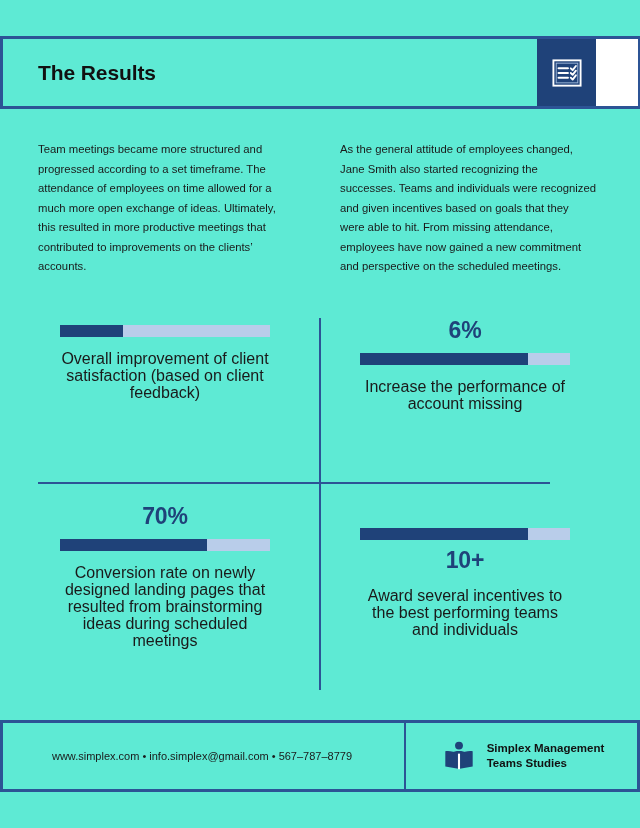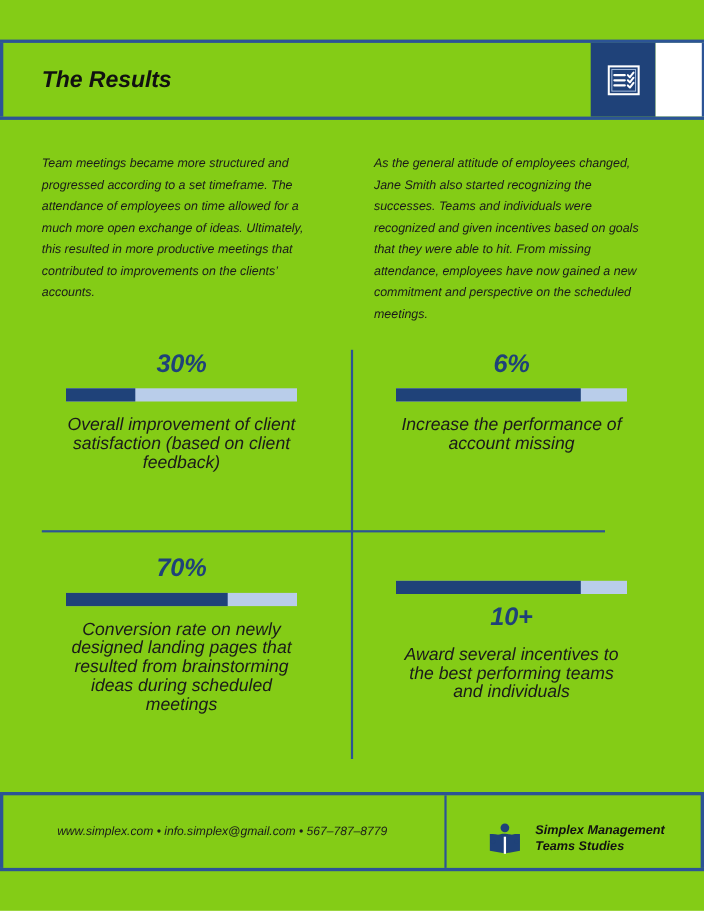--- a/index.html
+++ b/index.html
@@ -11,22 +11,21 @@
     width: 640px;
     height: 828px;
     position: relative;
     font-family: "Liberation Sans", sans-serif;
     overflow: hidden;
   }
 
   .page {
     position: absolute;
     inset: 0;
-    background: #84cc16;
-    font-style: italic;
+    background: #5eead4;
   }
 
   
   .header-wrap {
     position: absolute;
     left: 0;
     top: 36px;
     width: 640px;
     height: 73px;
   }
@@ -225,21 +224,21 @@
     display: flex;
     align-items: center;
     justify-content: center;
     font-size: 11px;
     color: #1a1a1a;
     white-space: nowrap;
   }
   .footer-brand {
     position: absolute;
     left: 406px;
-    top: 10px;
+    top: 3px;
     width: 234px;
     height: 66px;
     display: flex;
     align-items: center;
     justify-content: center;
     gap: 11px;
   }
   .brand-logo { display: block; width: 34px; height: 34px; }
   .brand-text {
     font-size: 11.5px;
@@ -279,21 +278,20 @@
   <div class="body-cols">
     <div class="body-col left">Team meetings became more structured and progressed according to a set timeframe. The attendance of employees on time allowed for a much more open exchange of ideas. Ultimately, this resulted in more productive meetings that contributed to improvements on the clients’ accounts.</div>
     <div class="body-col right">As the general attitude of employees changed, Jane Smith also started recognizing the successes. Teams and individuals were recognized and given incentives based on goals that they were able to hit. From missing attendance, employees have now gained a new commitment and perspective on the scheduled meetings.</div>
   </div>
 
   <div class="stats">
     <div class="divider-v"></div>
     <div class="divider-h"></div>
 
     <div class="stat s1">
-      <div class="stat-number">30%</div>
       <div class="bar-track">
         <div class="bar-fill" style="width: 30%;"></div>
       </div>
       <div class="stat-desc">Overall improvement of client satisfaction (based on client feedback)</div>
     </div>
 
     <div class="stat s2">
       <div class="stat-number">6%</div>
       <div class="bar-track">
         <div class="bar-fill" style="width: 80%;"></div>

